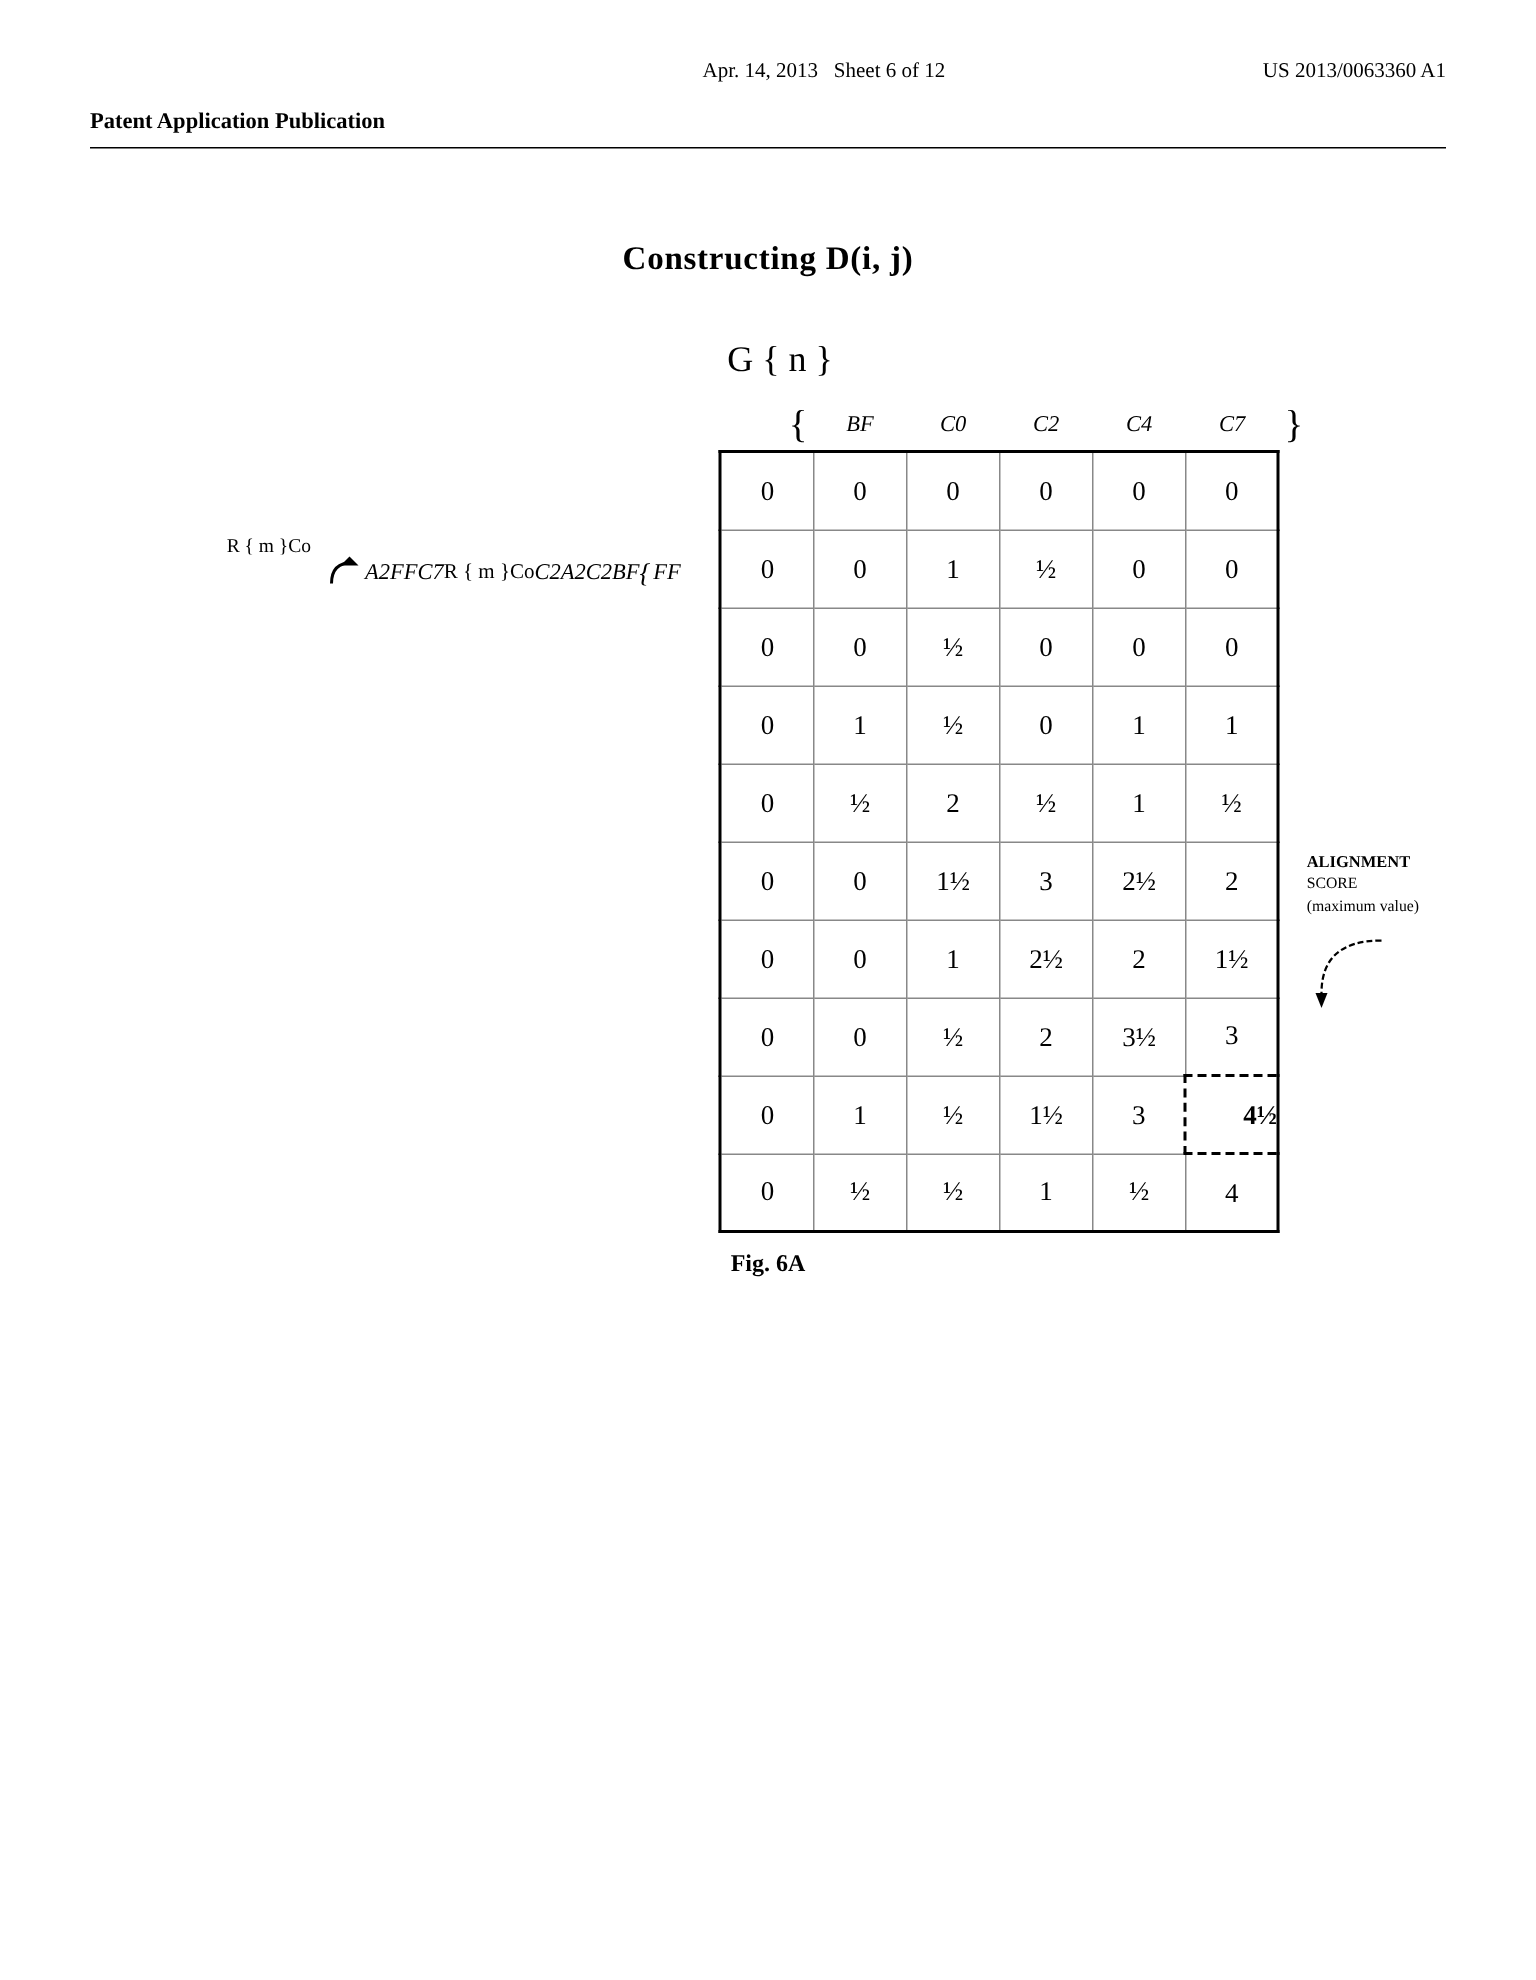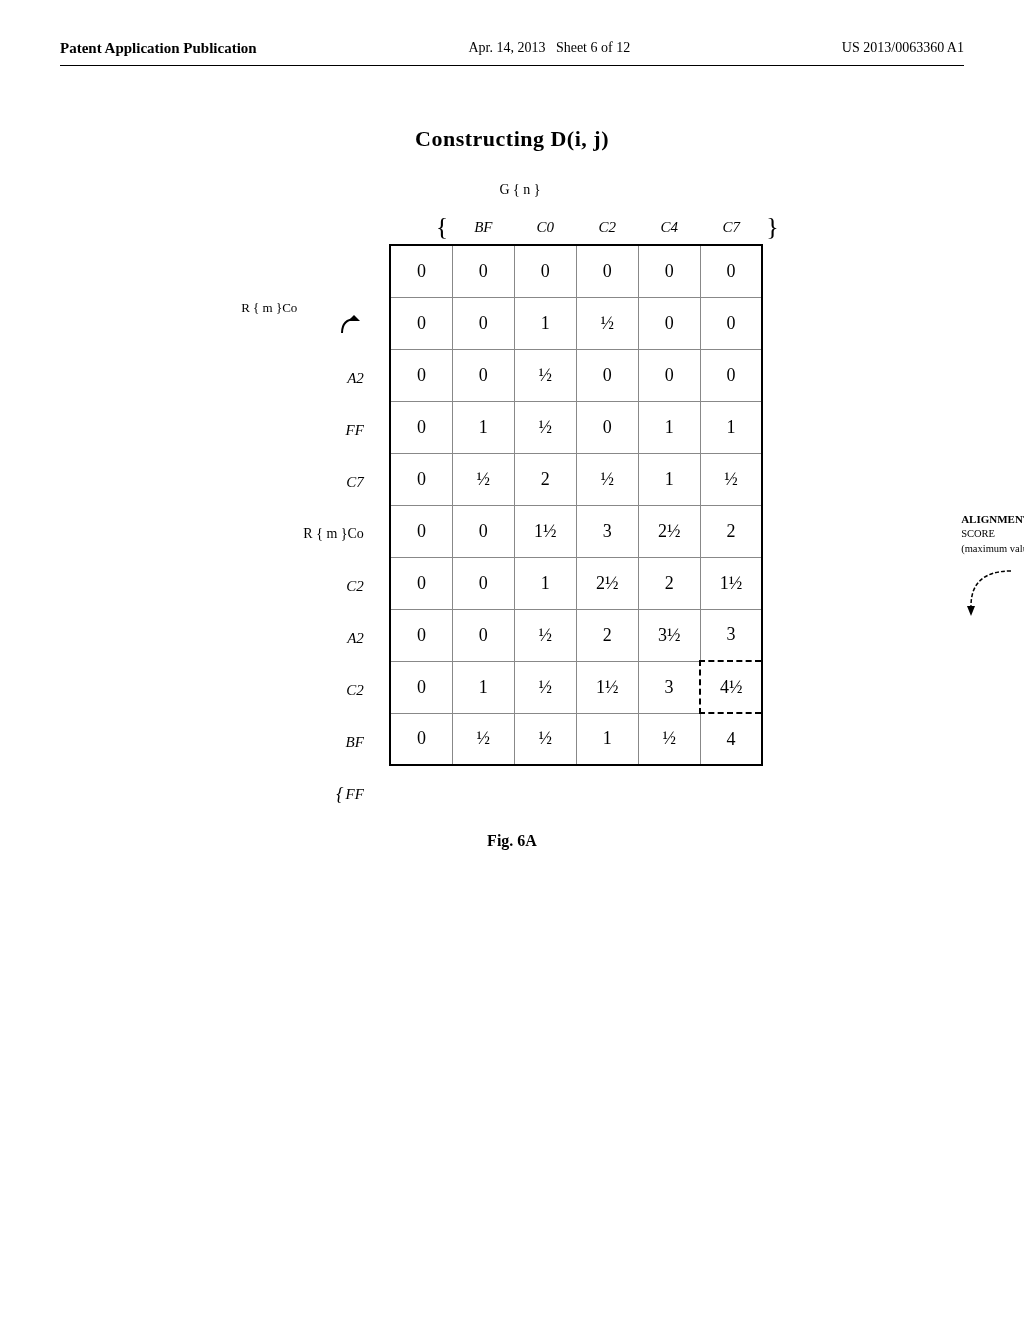--- a/index.html
+++ b/index.html
@@ -24,20 +24,21 @@
       display: flex;
       justify-content: space-between;
       align-items: flex-start;
       margin-bottom: 20px;
       border-bottom: 1px solid #000;
       padding-bottom: 8px;
     }
     .header-left {
       font-size: 15px;
       font-weight: bold;
+      margin-top: 33px;
     }
     .header-middle {
       font-size: 14px;
       text-align: center;
     }
     .header-right {
       font-size: 14px;
       font-weight: normal;
     }
 
@@ -45,21 +46,21 @@
     .main-content {
       display: flex;
       flex-direction: column;
       align-items: center;
       margin-top: 60px;
     }
 
     .main-title {
       font-size: 22px;
       font-weight: bold;
-      margin-bottom: 30px;
+      margin-bottom: 42px;
       letter-spacing: 0.5px;
     }
 
     
     .matrix-container {
       display: flex;
       flex-direction: column;
       align-items: center;
     }
 
@@ -72,42 +73,43 @@
       width: 62px;
       height: 52px;
       text-align: center;
       vertical-align: middle;
       border: 1px solid #888;
       font-size: 18px;
     }
 
     table.matrix td.highlight {
       border: 2px dashed #000;
-      font-weight: normal;
+      font-weight: bold;
+      text-align: right;
     }
 
     
     .fig-label {
       margin-top: 12px;
       font-size: 16px;
       font-weight: bold;
       text-align: center;
     }
 
     .full-layout {
       display: flex;
       flex-direction: row;
       align-items: flex-start;
       position: relative;
       margin-top: 10px;
     }
 
     .left-label-col {
       display: flex;
-      flex-direction: column;
+      flex-direction: row;
       align-items: flex-end;
       margin-right: 6px;
       padding-top: 88px; 
     }
 
     .left-label-col .lbl {
       height: 52px;
       display: flex;
       align-items: center;
       justify-content: flex-end;
@@ -128,21 +130,21 @@
       width: 120px;
       line-height: 1.4;
     }
 
     .right-annotation .ann-title {
       font-weight: bold;
       font-size: 11px;
     }
 
     .gn-row {
-      font-size: 14px;
+      font-size: 24px;
       margin-bottom: 4px;
       align-self: center;
       margin-left: 16px;
     }
 
     .col-labels-row {
       display: flex;
       align-items: center;
       margin-bottom: 2px;
     }

